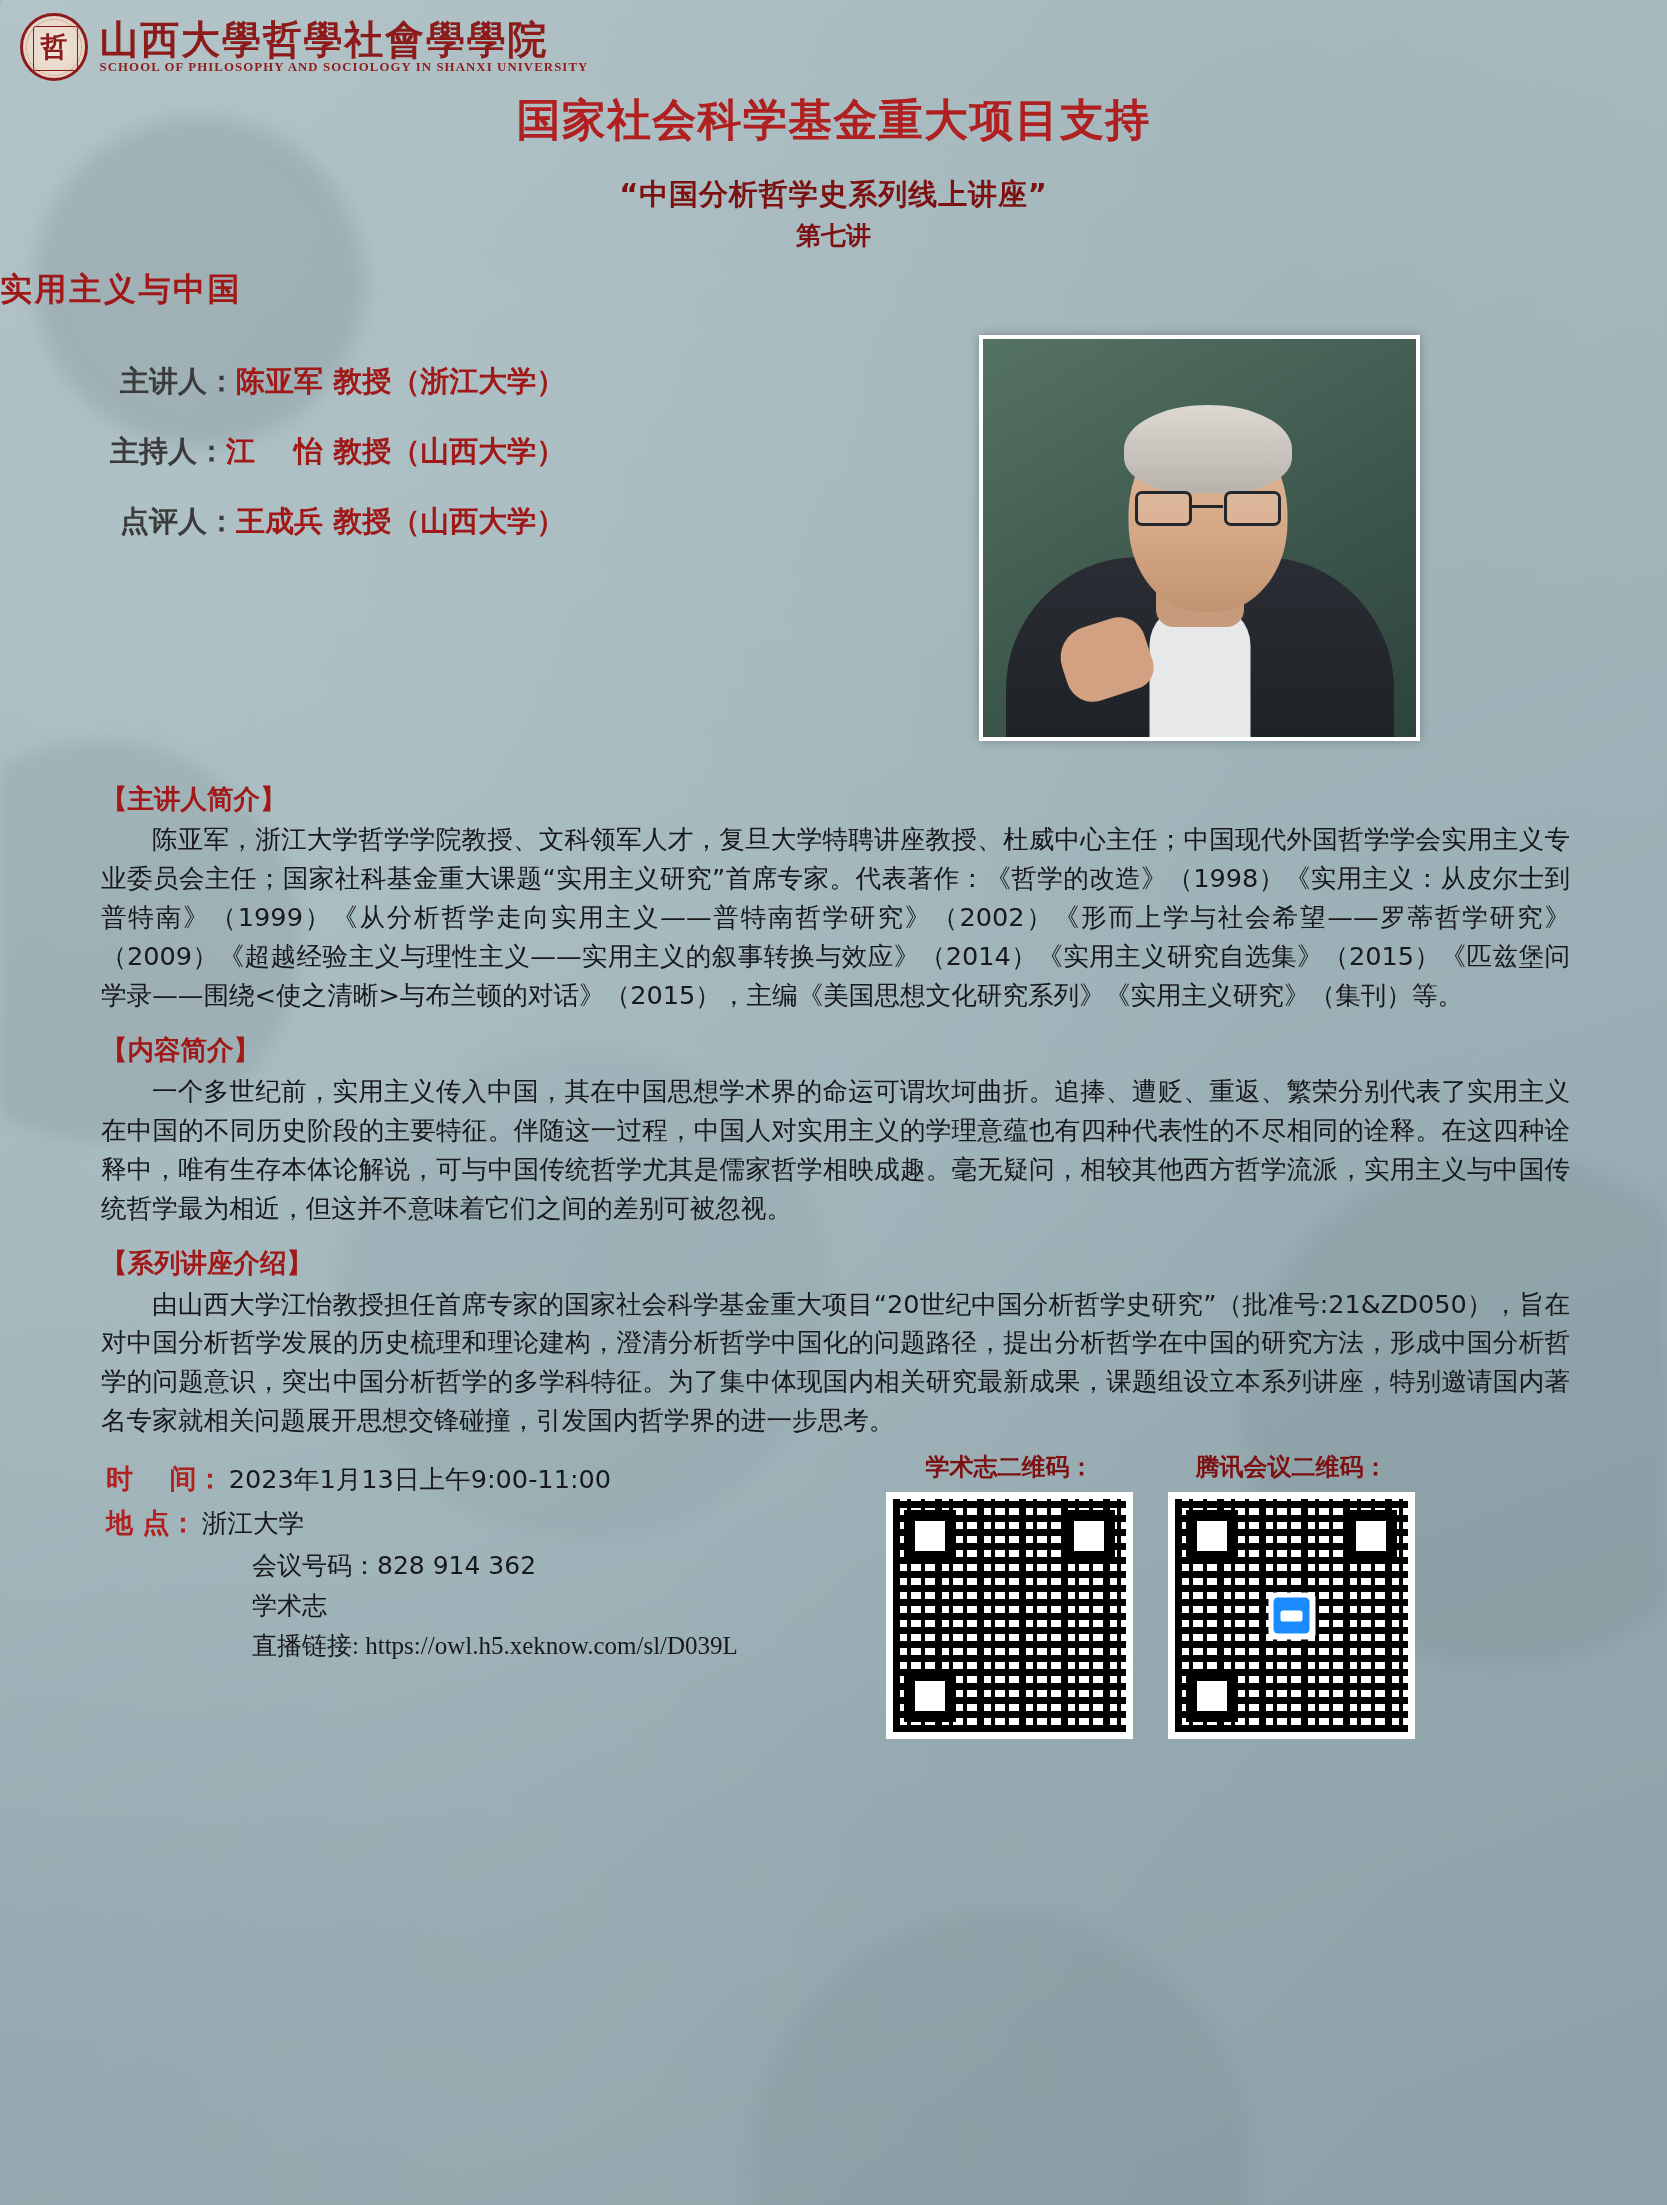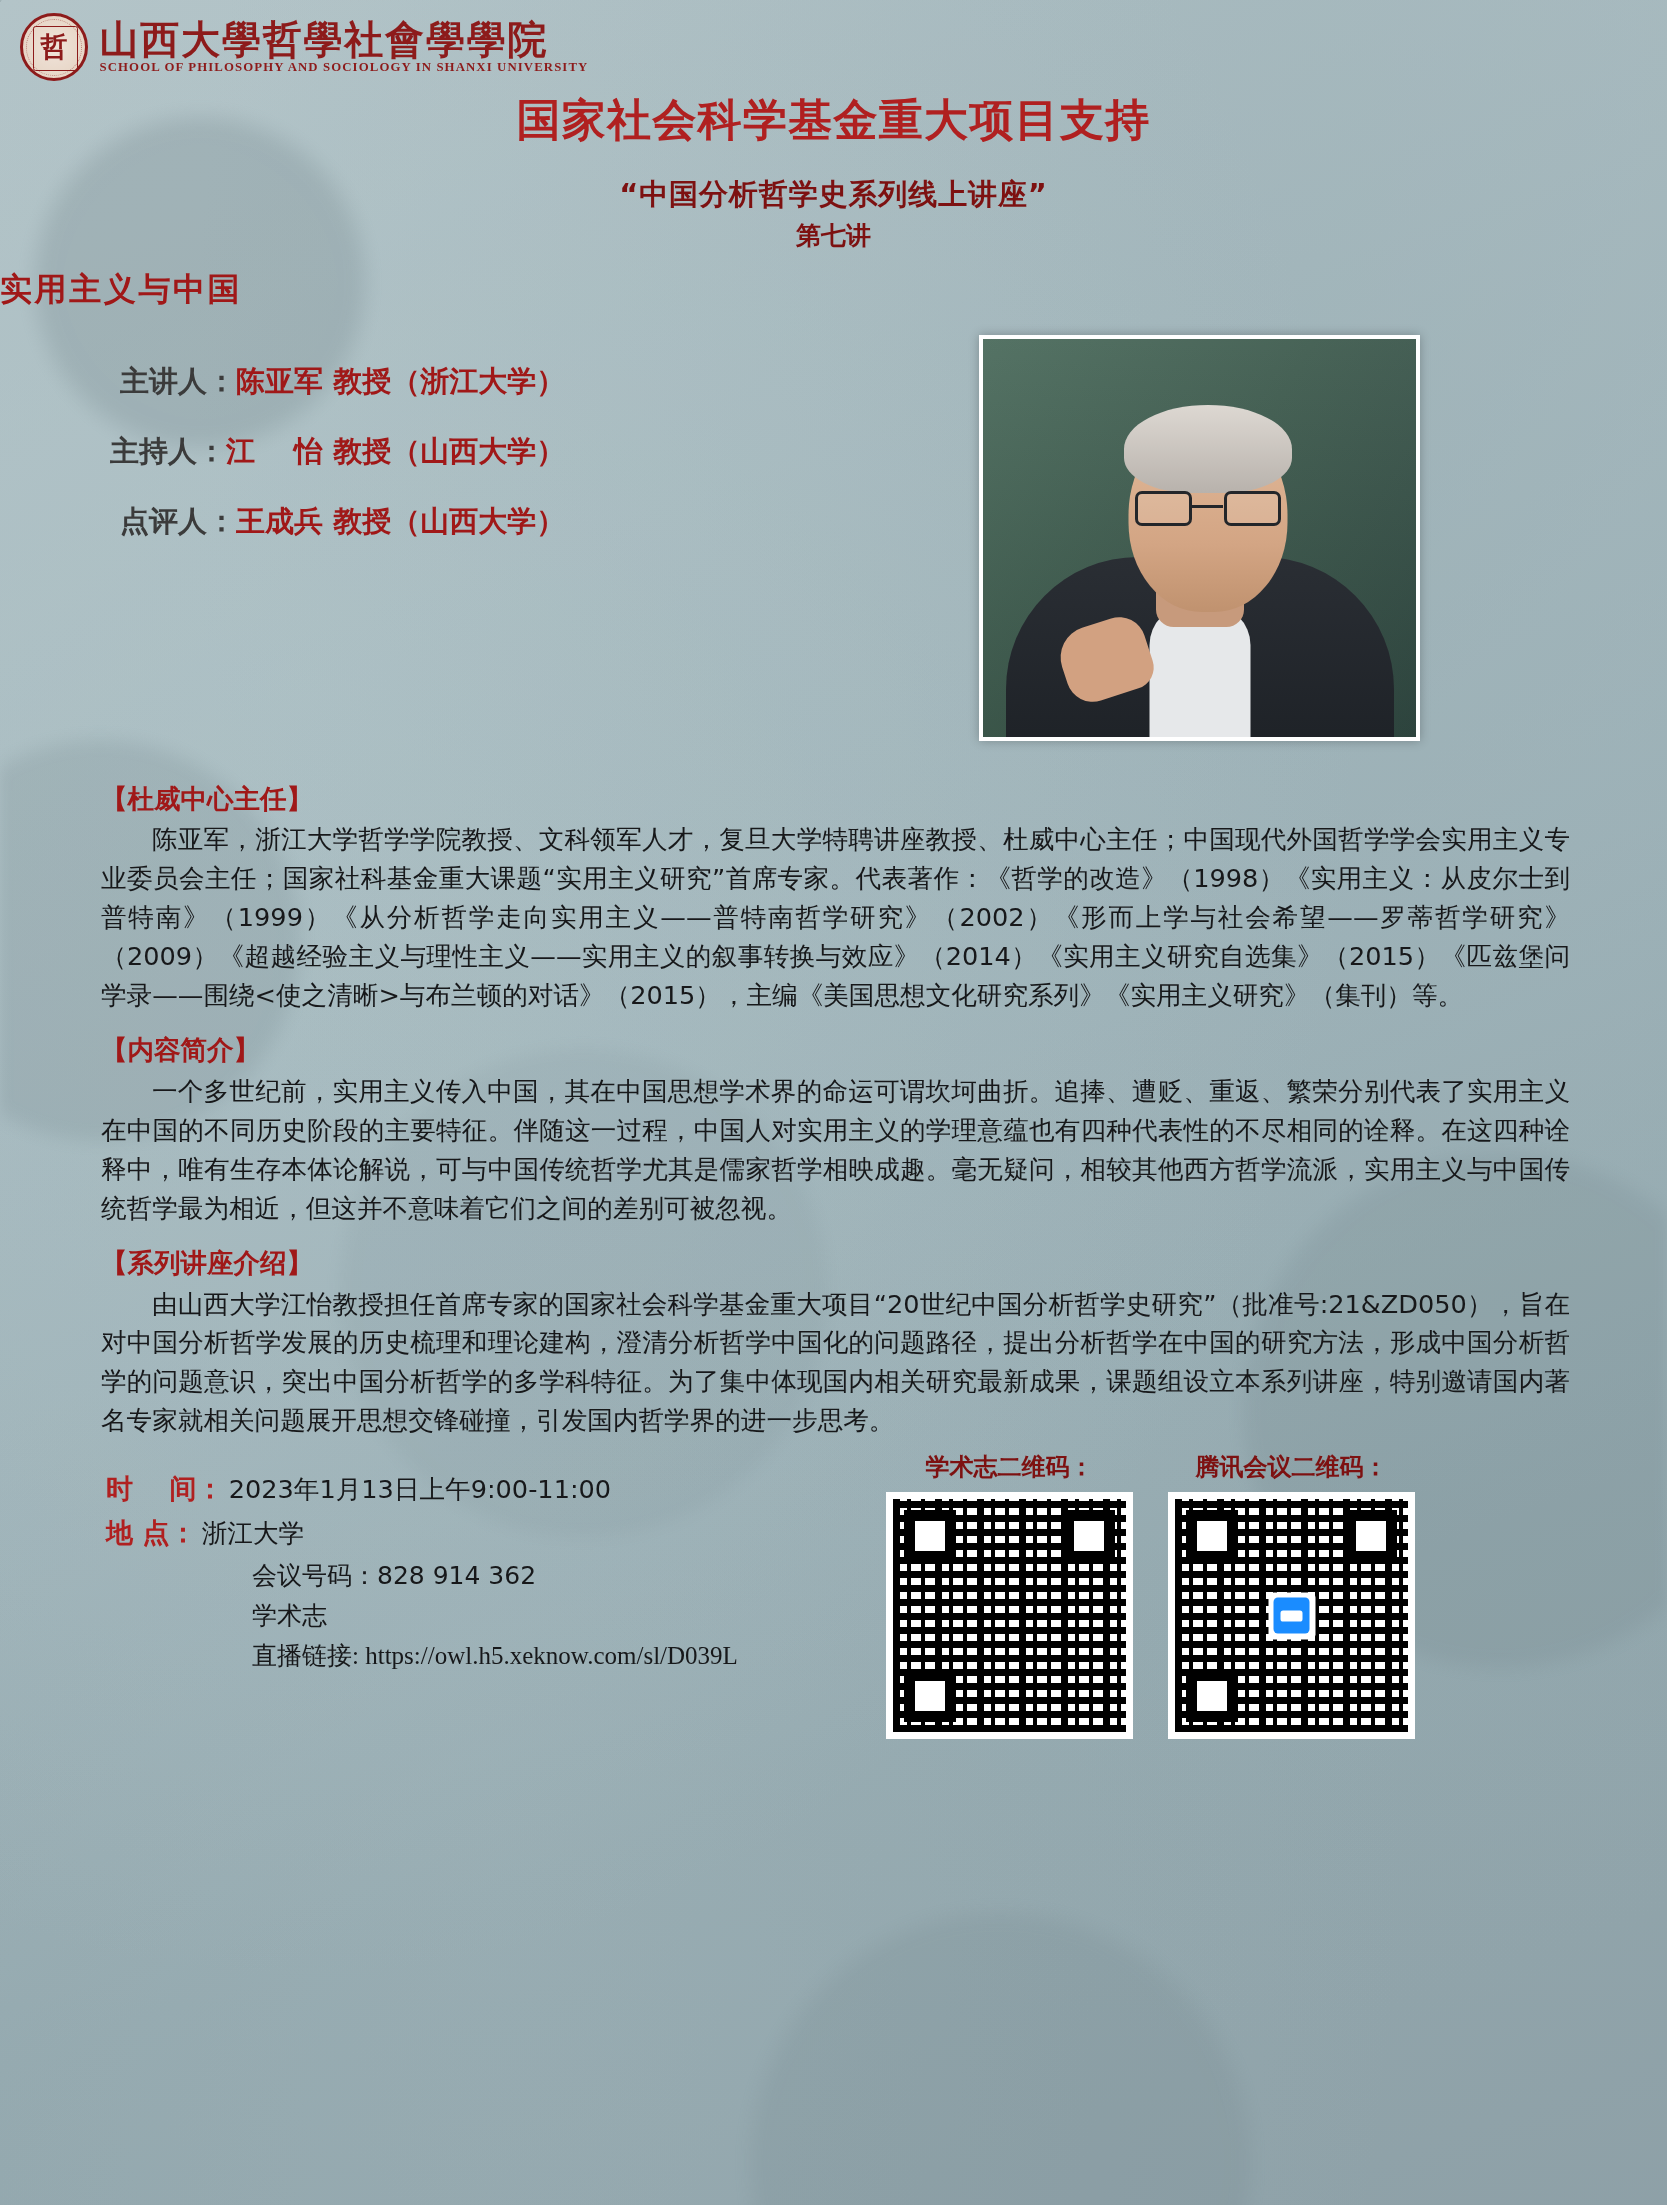--- a/index.html
+++ b/index.html
@@ -301,21 +301,21 @@
 
   
   .info-zone {
     position: relative;
     margin-top: 15px;
     min-height: 353px;
   }
   .info-left {
     position: absolute;
     left: 106px;
-    top: 16px;
+    top: 6px;
     width: 838px;
   }
   .info-row {
     display: flex;
     align-items: baseline;
     margin-bottom: 8px;
   }
   .info-label {
     color: #b02020;
     font-size: 27px;
@@ -453,21 +453,21 @@
         <div class="hair"></div>
         <div class="glasses">
           <div class="lens l"></div>
           <div class="bridge"></div>
           <div class="lens r"></div>
         </div>
         <div class="hand"></div>
       </div>
     </div>
 
-    <div class="section-head">【杜威中心主任】</div>
+    <div class="section-head">【主讲人简介】</div>
     <div class="para">陈亚军，浙江大学哲学学院教授、文科领军人才，复旦大学特聘讲座教授、杜威中心主任；中国现代外国哲学学会实用主义专业委员会主任；国家社科基金重大课题“实用主义研究”首席专家。代表著作：《哲学的改造》（1998）《实用主义：从皮尔士到普特南》（1999）《从分析哲学走向实用主义——普特南哲学研究》（2002）《形而上学与社会希望——罗蒂哲学研究》（2009）《超越经验主义与理性主义——实用主义的叙事转换与效应》（2014）《实用主义研究自选集》（2015）《匹兹堡问学录——围绕&lt;使之清晰&gt;与布兰顿的对话》（2015），主编《美国思想文化研究系列》《实用主义研究》（集刊）等。</div>
     <div class="section-gap"></div>
 
     <div class="section-head">【内容简介】</div>
     <div class="para">一个多世纪前，实用主义传入中国，其在中国思想学术界的命运可谓坎坷曲折。追捧、遭贬、重返、繁荣分别代表了实用主义在中国的不同历史阶段的主要特征。伴随这一过程，中国人对实用主义的学理意蕴也有四种代表性的不尽相同的诠释。在这四种诠释中，唯有生存本体论解说，可与中国传统哲学尤其是儒家哲学相映成趣。毫无疑问，相较其他西方哲学流派，实用主义与中国传统哲学最为相近，但这并不意味着它们之间的差别可被忽视。</div>
     <div class="section-gap"></div>
 
     <div class="section-head">【系列讲座介绍】</div>
     <div class="para">由山西大学江怡教授担任首席专家的国家社会科学基金重大项目“20世纪中国分析哲学史研究”（批准号:21&amp;ZD050），旨在对中国分析哲学发展的历史梳理和理论建构，澄清分析哲学中国化的问题路径，提出分析哲学在中国的研究方法，形成中国分析哲学的问题意识，突出中国分析哲学的多学科特征。为了集中体现国内相关研究最新成果，课题组设立本系列讲座，特别邀请国内著名专家就相关问题展开思想交锋碰撞，引发国内哲学界的进一步思考。</div>
 

